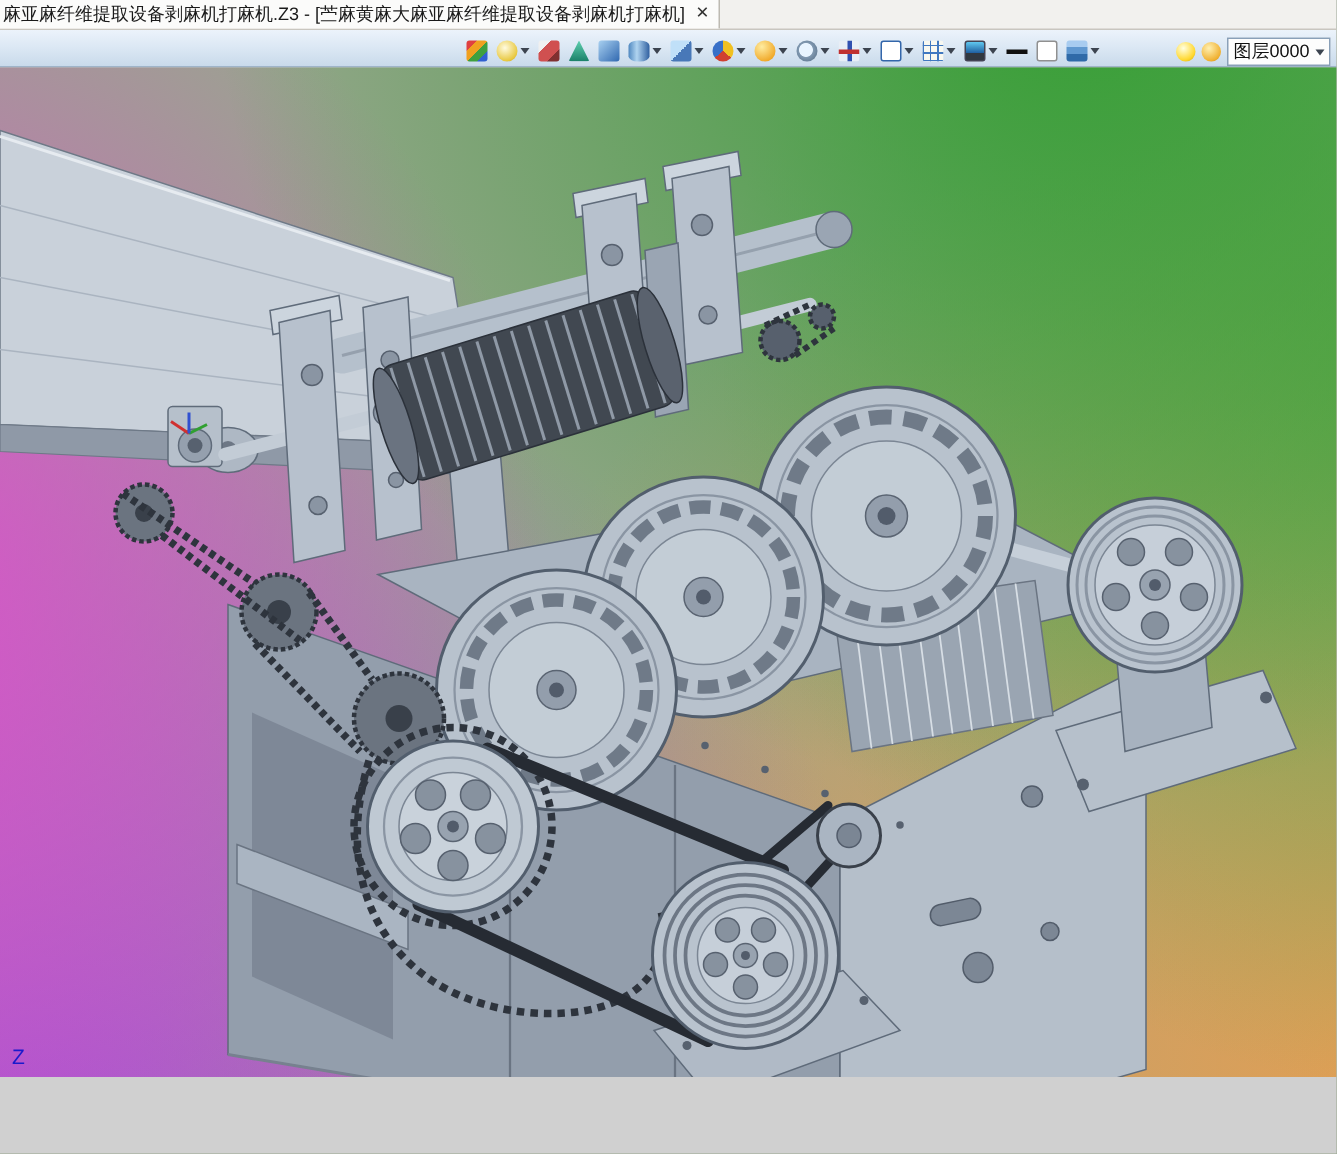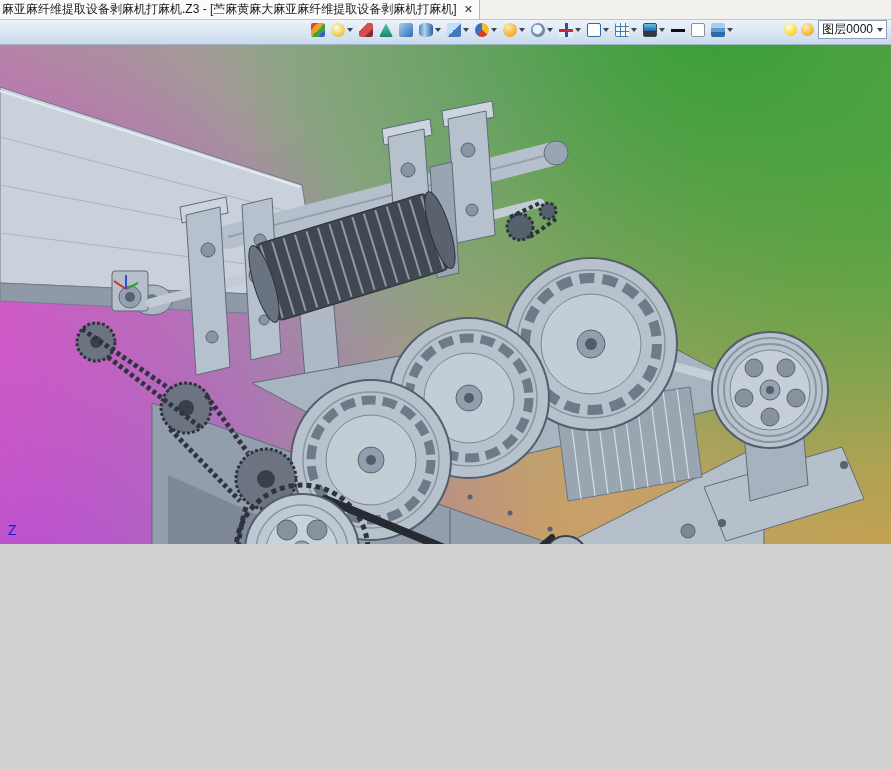--- a/index.html
+++ b/index.html
@@ -1,41 +1,41 @@
 <!DOCTYPE html>
 <html><head>
 <meta charset="utf-8">
 <style>
   html,body{margin:0;padding:0;}
   body{
     width:891px;height:769px;overflow:hidden;
     font-family:"Liberation Sans","DejaVu Sans",sans-serif;
     background:#d0d0d0;
   }
-  .app{width:891px;height:544px;display:flex;flex-direction:column;}
+  .app{width:891px;height:718px;display:flex;flex-direction:column;}
 
   
   .tabbar{
     height:19px;background:#f2f1ee;border-bottom:1px solid #c9c6bf;
     display:flex;align-items:stretch;flex:0 0 auto;
   }
   .doc-tab{
     display:flex;align-items:center;background:#fbfbfa;
     border-right:1px solid #bdbab2;padding:0 6px 0 2px;max-width:500px;
   }
   .doc-tab .title{
     font-size:12px;color:#1a1a1a;white-space:nowrap;overflow:hidden;
   }
   .doc-tab .close{
     font-size:11px;color:#333;margin-left:7px;cursor:pointer;line-height:1;
   }
 
   
   .toolbar{
-    height:24px;flex:0 0 auto;display:flex;align-items:flex-start;
+    height:24px;flex:0 0 auto;display:flex;align-items:flex-end;
     background:linear-gradient(180deg,#ecf3fb 0%,#d9e6f3 55%,#c9daeb 100%);
     border-bottom:1px solid #9fb4c9;
   }
   .icon-strip{margin-left:308px;display:flex;align-items:center;}
   .tbicon{
     display:inline-flex;align-items:center;height:20px;
     padding:0 2px;margin:0 1px;border-radius:2px;
   }
   .glyph{width:14px;height:14px;border-radius:2px;display:inline-block;}
   .caret{

